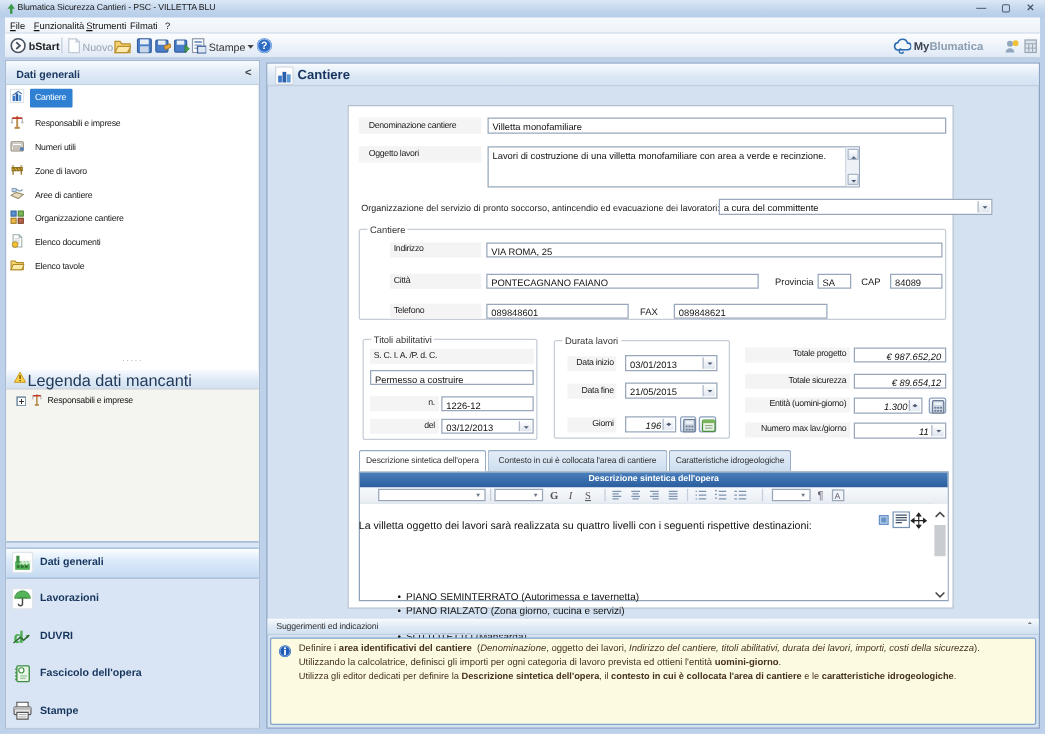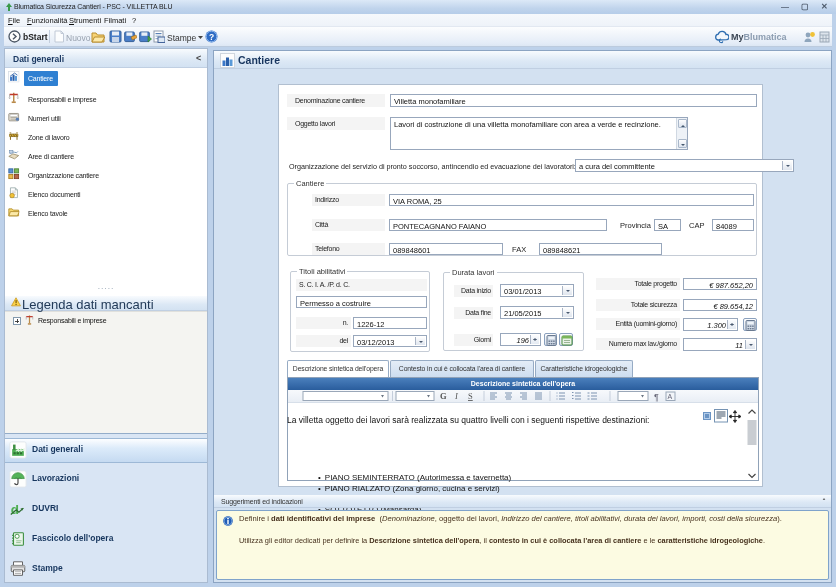--- a/index.html
+++ b/index.html
@@ -644,16 +644,17 @@
     </div>
   <div class="abs" id="sugbox">
     <div class="abs" id="ic-info" style="left:6px;top:5px;">
         <svg width="10" height="10">
           <circle cx="5" cy="5" r="4.8" fill="#1f5bb5"></circle>
           <circle cx="5" cy="5" r="4" fill="none" stroke="#7aa6dd" stroke-width="0.9"></circle>
           <rect x="4.3" y="4" width="1.4" height="4" fill="#fff"></rect>
           <circle cx="5" cy="2.6" r="0.9" fill="#fff"></circle>
         </svg>
       </div>
-    <div class="line" style="top:3px">Definire i <b>dati identificativi del imprese</b>&nbsp; (<i>Denominazione</i>, oggetto dei lavori, <i>Indirizzo del cantiere, titoli abilitativi, durata dei lavori, importi, costi della sicurezza</i>).</div>
+    <div class="line" style="top:3px">Definire i <b>area identificativi del cantiere</b>&nbsp; (<i>Denominazione</i>, oggetto dei lavori, <i>Indirizzo del cantiere, titoli abilitativi, durata dei lavori, importi, costi della sicurezza</i>).</div>
+    <div class="line" style="top:14px">Utilizzando la calcolatrice, definisci gli importi per ogni categoria di lavoro prevista ed ottieni l'entità <b>uomini-giorno</b>.</div>
     <div class="line" style="top:25px;font-size:7.4px">Utilizza gli editor dedicati per definire la <b>Descrizione sintetica dell'opera</b>, il <b>contesto in cui è collocata l'area di cantiere</b> e le <b>caratteristiche idrogeologiche</b>.</div>
   </div>
 </div>
 
 </body></html>

